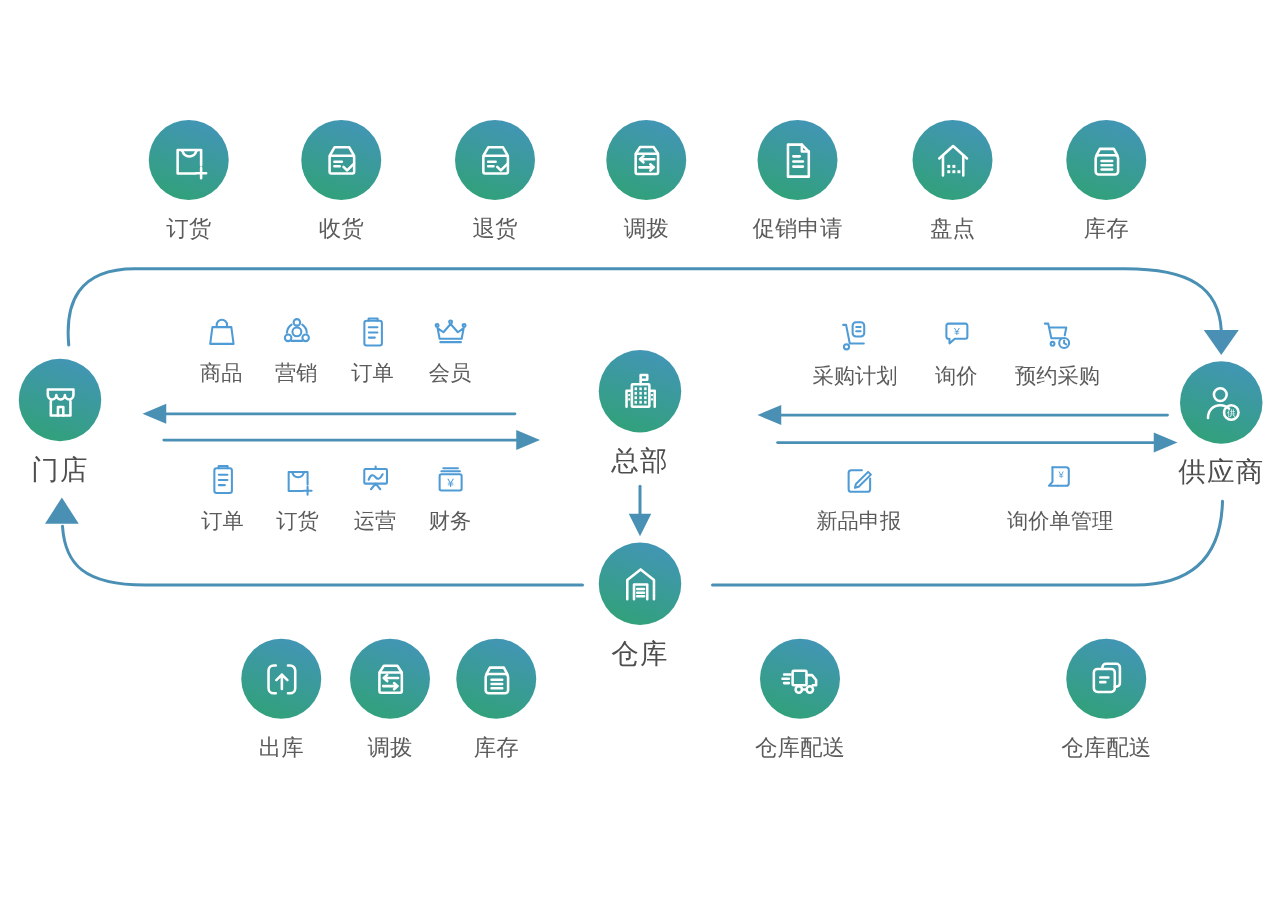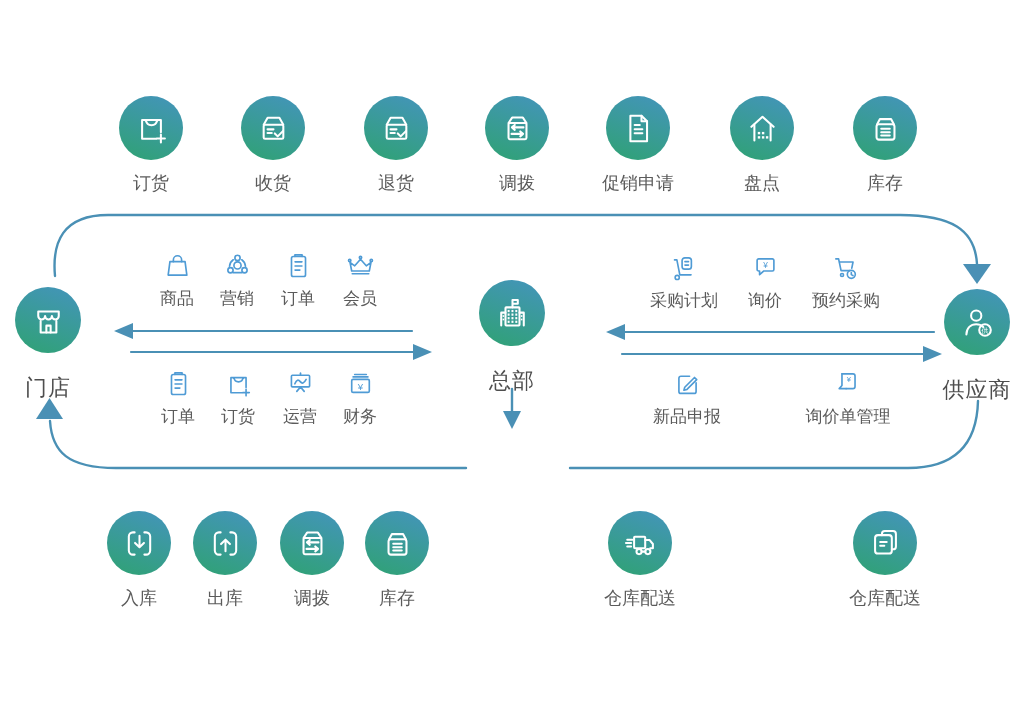--- a/index.html
+++ b/index.html
@@ -16,21 +16,21 @@
   .node{position:absolute;display:flex;flex-direction:column;align-items:center;width:140px;transform:translateX(-50%)}
   .circle{
     width:64px;height:64px;border-radius:50%;color:#fff;
     background:linear-gradient(200deg,var(--circle-top,#4494bc) 0%,var(--circle-bottom,#2fa273) 100%);
     display:flex;align-items:center;justify-content:center;flex:none;
   }
   .circle svg{width:41px;height:41px;display:block}
   .node-label{margin-top:11px;font-size:18px;color:var(--label-text,#5b5b5b);white-space:nowrap}
 
   .hub .circle{width:66px;height:66px}
-  .hub .node-label{margin-top:20px;font-size:22px;color:var(--hub-label-text,#4e4e4e);letter-spacing:1px}
+  .hub .node-label{margin-top:8px;font-size:22px;color:var(--hub-label-text,#4e4e4e);letter-spacing:1px}
 
   .mini{position:absolute;display:flex;flex-direction:column;align-items:center;width:120px;transform:translateX(-50%)}
   .mini .mi{width:33px;height:33px;color:var(--mini-icon,#4f9bd5)}
   .mini .mi svg{width:33px;height:33px;display:block}
   .mini-label{margin-top:4px;font-size:17px;color:var(--label-text,#5b5b5b);white-space:nowrap}
 </style>
 </head>
 <body>
 
 <div class="stage">
@@ -177,20 +177,30 @@
     <div class="circle">
         <svg viewBox="0 0 48 48" fill="none" stroke="currentColor" stroke-width="2.4" stroke-linecap="round" stroke-linejoin="round">
           <circle cx="22.5" cy="16" r="6"></circle>
           <path d="M11 38c0-7.7 5.2-12 11.5-12 3.3 0 6.2 1.2 8.2 3.2"></path>
           <circle cx="32.8" cy="32.8" r="6.8"></circle>
           <text x="32.8" y="36" font-size="8" text-anchor="middle" fill="currentColor" stroke="none" font-family="Liberation Sans,sans-serif">供</text>
         </svg>
       </div>
     <div class="node-label">供应商</div>
   </div>
+  <div class="node hub" style="left:512px;top:434px">
+    <div class="circle">
+        <svg viewBox="0 0 48 48" fill="none" stroke="currentColor" stroke-width="2.4" stroke-linecap="round" stroke-linejoin="round">
+          <path d="M11.5 38V19.8L24 10l12.5 9.8V38"></path>
+          <path d="M17.8 38V24.2h12.4V38"></path>
+          <path d="M20.8 28.4h6.4M20.8 31.8h6.4M20.8 35.2h6.4"></path>
+        </svg>
+      </div>
+    <div class="node-label">仓库</div>
+  </div>
 
   <div class="mini" style="left:237px;top:250px">
     <span class="mi">
         <svg viewBox="0 0 48 48" fill="none" stroke="currentColor" stroke-width="2.4" stroke-linecap="round" stroke-linejoin="round">
           <circle cx="24" cy="22.5" r="5.2"></circle>
           <circle cx="24" cy="11.5" r="3.8"></circle>
           <circle cx="13.8" cy="29.5" r="3.8"></circle>
           <circle cx="34.2" cy="29.5" r="3.8"></circle>
           <path d="M17.8 14.2a12.6 12.6 0 0 0-5.4 9.4M30.2 14.2a12.6 12.6 0 0 1 5.4 9.4M17.5 33h13"></path>
         </svg>
@@ -317,30 +327,20 @@
     <span class="mi">
         <svg viewBox="0 0 48 48" fill="none" stroke="currentColor" stroke-width="2.4" stroke-linecap="round" stroke-linejoin="round">
           <path d="M14.5 8.5h16a3 3 0 0 1 3 3v15.5a3 3 0 0 1-3 3h-10"></path>
           <path d="M14.5 8.5v17l-4 4.5h10"></path>
           <text x="24.5" y="21" font-size="11" text-anchor="middle" fill="currentColor" stroke="none" font-family="Liberation Sans,sans-serif">¥</text>
         </svg>
       </span>
     <div class="mini-label">询价单管理</div>
   </div>
 
-  <div class="node" style="left:139px;top:511px">
-    <div class="circle">
-        <svg viewBox="0 0 48 48" fill="none" stroke="currentColor" stroke-width="2.4" stroke-linecap="round" stroke-linejoin="round">
-          <path d="M18.3 11h-2a4.8 4.8 0 0 0-4.8 4.8v16.4a4.8 4.8 0 0 0 4.8 4.8h2"></path>
-          <path d="M29.7 11h2a4.8 4.8 0 0 1 4.8 4.8v16.4a4.8 4.8 0 0 1-4.8 4.8h-2"></path>
-          <path d="M24 15v13.5M18.8 23.3l5.2 5.2 5.2-5.2"></path>
-        </svg>
-      </div>
-    <div class="node-label">入库</div>
-  </div>
   <div class="node" style="left:225px;top:511px">
     <div class="circle">
         <svg viewBox="0 0 48 48" fill="none" stroke="currentColor" stroke-width="2.4" stroke-linecap="round" stroke-linejoin="round">
           <path d="M18.3 11h-2a4.8 4.8 0 0 0-4.8 4.8v16.4a4.8 4.8 0 0 0 4.8 4.8h2"></path>
           <path d="M29.7 11h2a4.8 4.8 0 0 1 4.8 4.8v16.4a4.8 4.8 0 0 1-4.8 4.8h-2"></path>
           <path d="M24 33V19.5M18.8 24.7l5.2-5.2 5.2 5.2"></path>
         </svg>
       </div>
     <div class="node-label">出库</div>
   </div>

